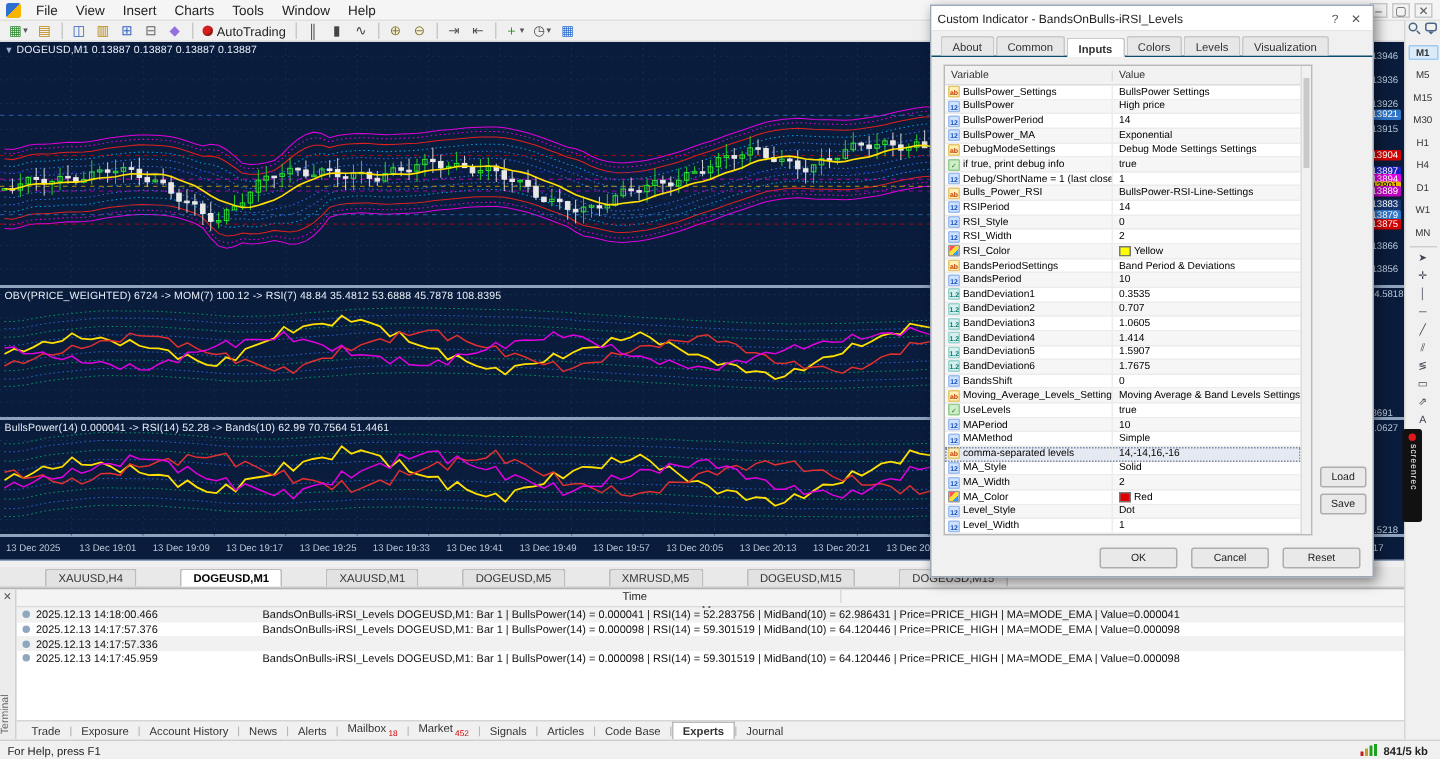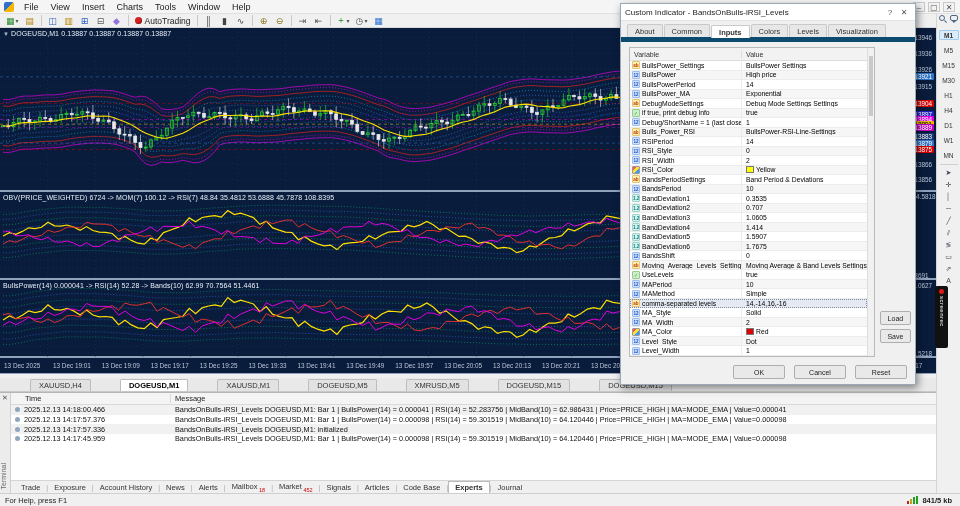--- a/index.html
+++ b/index.html
@@ -54,21 +54,21 @@
 
   
   .terminal { position:absolute; left:0; top:392px; width:960px; height:101px; background:#fff;
     border-top:1px solid #b5b5b5; display:flex; }
   .term-side { width:11px; background:#ececec; border-right:1px solid #d0d0d0; position:relative; }
   .term-side .x { position:absolute; top:1px; left:2px; font-size:7px; color:#555; }
   .term-side .vlabel { position:absolute; bottom:4px; left:0; width:11px; font-size:7px; color:#666;
     writing-mode:vertical-rl; transform:rotate(180deg); text-align:left; }
   .term-main { flex:1; display:flex; flex-direction:column; overflow:hidden; }
   .log-header { display:flex; height:12px; background:#f4f4f4; border-bottom:1px solid #d9d9d9;
-    font-size:7.5px; color:#222; align-items:center; }
+    font-size:7.5px; color:#222; align-items:center;flex-direction:column; }
   .log-header .c-time { width:160px; padding-left:14px; border-right:1px solid #d9d9d9; }
   .log-header .c-msg { flex:1; padding-left:4px; }
   .log-rows { flex:1; overflow:hidden; }
   .log-row { display:flex; height:9.7px; align-items:center; font-size:7.3px; white-space:nowrap; }
   .log-row:nth-child(odd) { background:#f1f1f1; }
   .log-dot { width:5px; height:5px; border-radius:50%; background:#8ea7c0; margin:0 4px 0 4px; flex:none; }
   .log-time { width:151px; flex:none; color:#111; }
   .log-msg { flex:1; overflow:hidden; color:#111; }
   .term-scroll { width:9px; background:#f3f3f3; border-left:1px solid #ddd; position:relative; }
   .term-scroll .thumb { position:absolute; top:1px; left:1px; width:6px; height:26px; background:#cfcfcf; }
@@ -110,21 +110,21 @@
   .screenrec .txt { color:#fff; font-size:6px; writing-mode:vertical-rl; letter-spacing:.5px; }
 
   
   .dialog { position:absolute; left:620px; top:3px; width:296px; height:382px; background:#f0f0f0;
     border:1px solid #9aa8b8; box-shadow:2px 3px 8px rgba(0,0,0,.45); z-index:20;
     display:flex; flex-direction:column; }
   .dlg-title { height:17px; background:#fff; display:flex; align-items:center; padding:0 4px;
     border-bottom:1px solid #e4e4e4; }
   .dlg-title .t { font-size:8px; color:#222; flex:1; }
   .dlg-tbtn { width:14px; text-align:center; font-size:8px; color:#555; }
-  .dlg-tabs { display:flex; padding:3px 6px 0; gap:1px; border-bottom:5px solid #0c4a6e; background:#f0f0f0; }
+  .dlg-tabs { display:flex; padding:3px 6px 0; gap:1px; border-bottom:1px solid #0c4a6e; background:#f0f0f0; }
   .dtab { font-size:7.5px; padding:2px 7px 1px; border:1px solid #c9c9c9; border-bottom:none;
     border-radius:2px 2px 0 0; background:#e7e7e7; color:#333; }
   .dtab.active { background:#fff; position:relative; top:1px; font-weight:bold; }
   .dlg-body { flex:1; display:flex; padding:5px 4px 3px 8px; gap:5px; }
   .param-wrap { flex:1; border:1px solid #b9b9b9; background:#fff; display:flex; }
   .param-table { flex:1; display:flex; flex-direction:column; }
   .param-head { display:flex; height:13px; background:#f2f2f2; border-bottom:1px solid #ddd;
     font-size:7px; color:#333; align-items:center; }
   .param-head .h1 { width:112px; padding-left:4px; border-right:1px solid #ddd; }
   .param-head .h2 { flex:1; padding-left:4px; }
@@ -798,21 +798,20 @@
             <span class="log-msg">BandsOnBulls-iRSI_Levels DOGEUSD,M1: Bar 1 | BullsPower(14) = 0.000041 | RSI(14) = 52.283756 | MidBand(10) = 62.986431 | Price=PRICE_HIGH | MA=MODE_EMA | Value=0.000041</span>
           </div>
           <div class="log-row">
             <span class="log-dot"></span>
             <span class="log-time">2025.12.13 14:17:57.376</span>
             <span class="log-msg">BandsOnBulls-iRSI_Levels DOGEUSD,M1: Bar 1 | BullsPower(14) = 0.000098 | RSI(14) = 59.301519 | MidBand(10) = 64.120446 | Price=PRICE_HIGH | MA=MODE_EMA | Value=0.000098</span>
           </div>
           <div class="log-row">
             <span class="log-dot"></span>
             <span class="log-time">2025.12.13 14:17:57.336</span>
-            <span class="log-msg">BandsOnBulls-iRSI_Levels DOGEUSD,M1: initialized</span>
           </div>
           <div class="log-row">
             <span class="log-dot"></span>
             <span class="log-time">2025.12.13 14:17:45.959</span>
             <span class="log-msg">BandsOnBulls-iRSI_Levels DOGEUSD,M1: Bar 1 | BullsPower(14) = 0.000098 | RSI(14) = 59.301519 | MidBand(10) = 64.120446 | Price=PRICE_HIGH | MA=MODE_EMA | Value=0.000098</span>
           </div>
         </div>
       <div class="term-tabs" id="term-tabs">
           <span class="ttab">Trade</span>
           <span class="ttab-sep">|</span>

